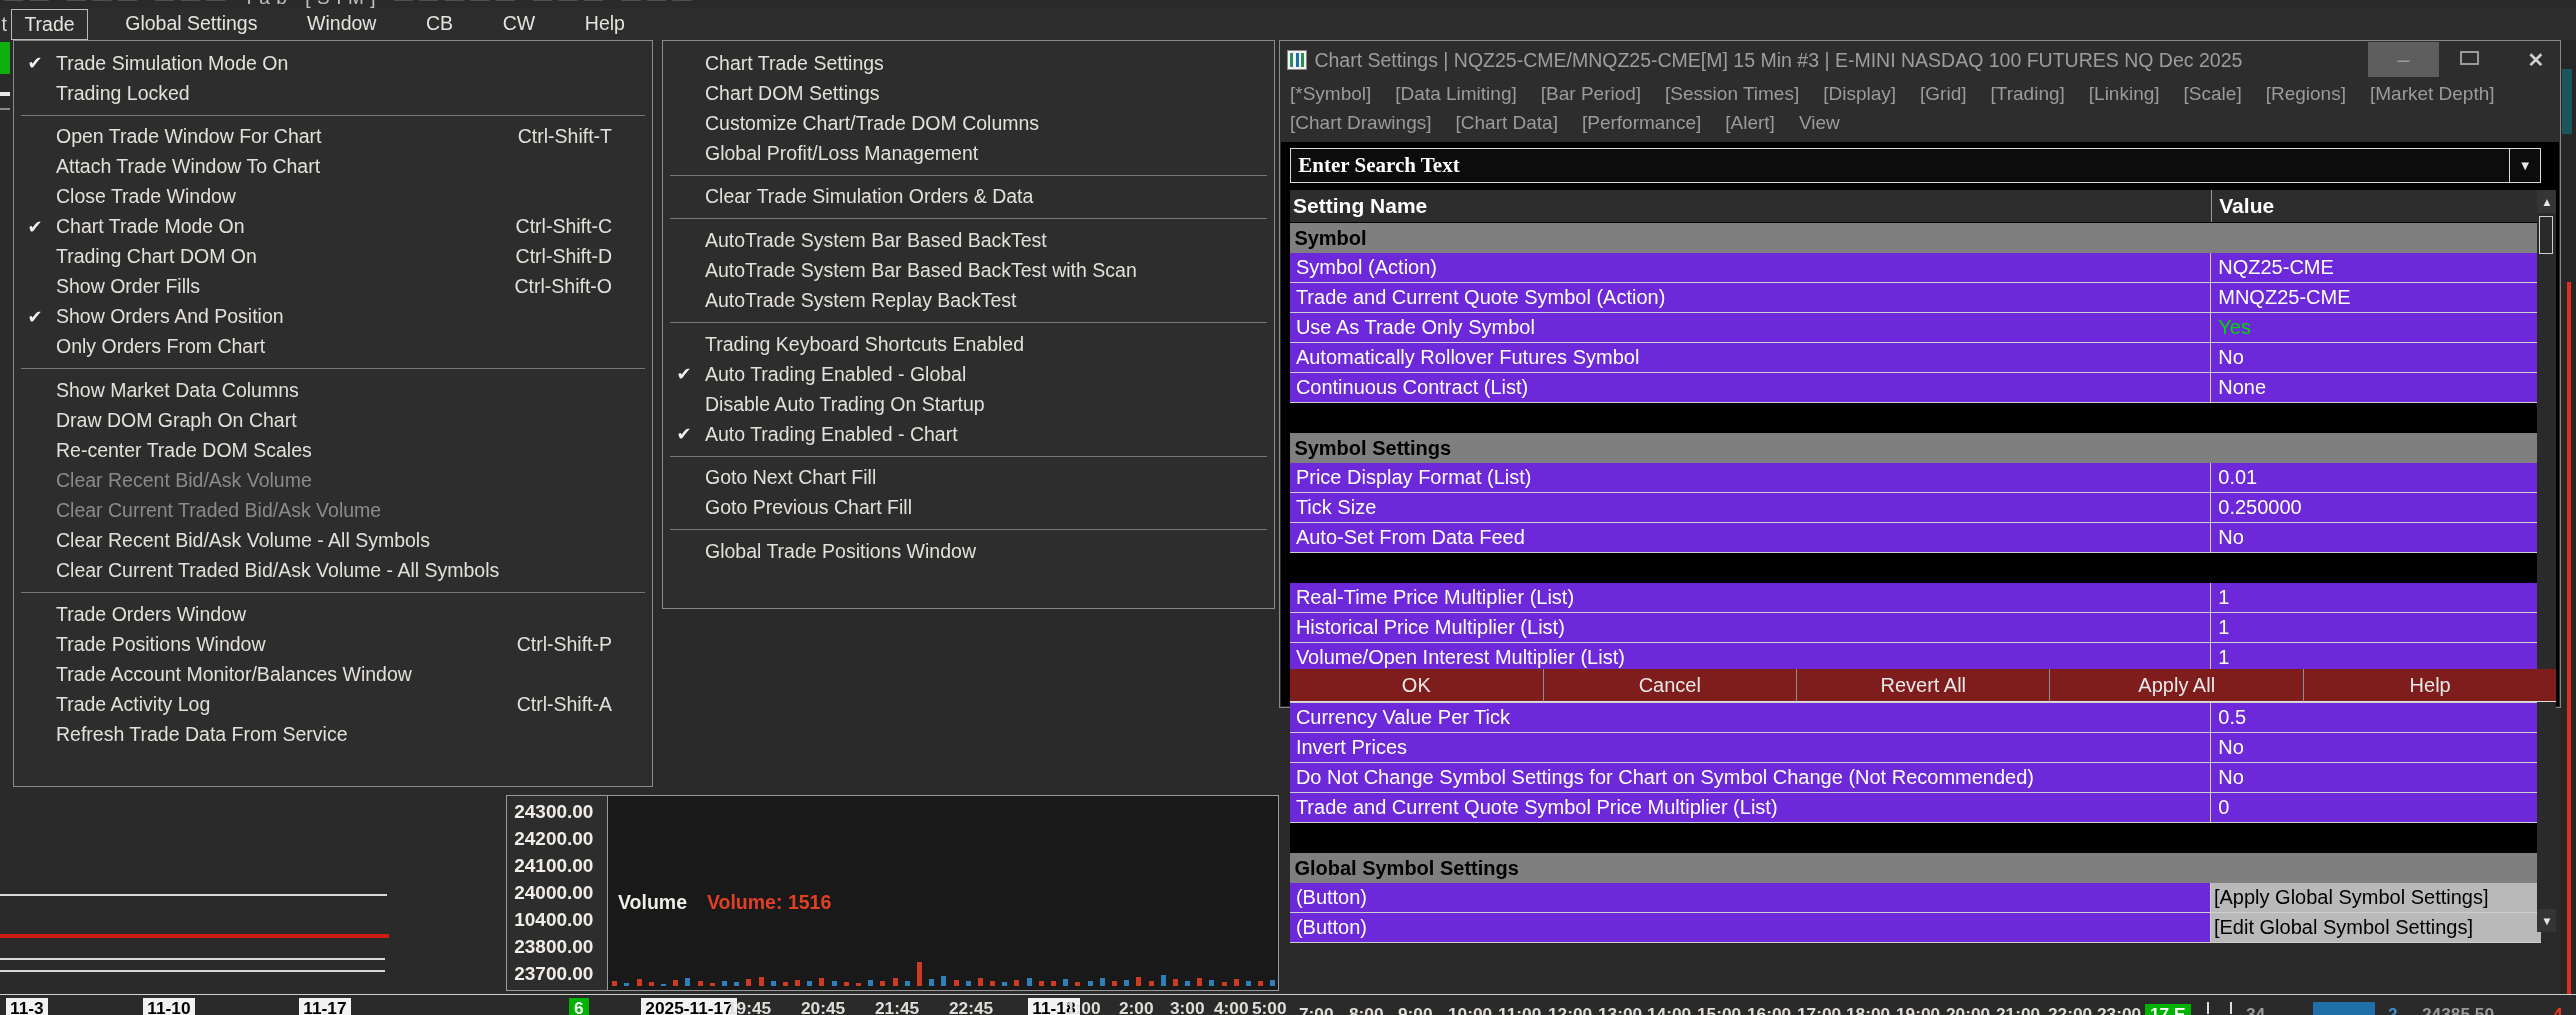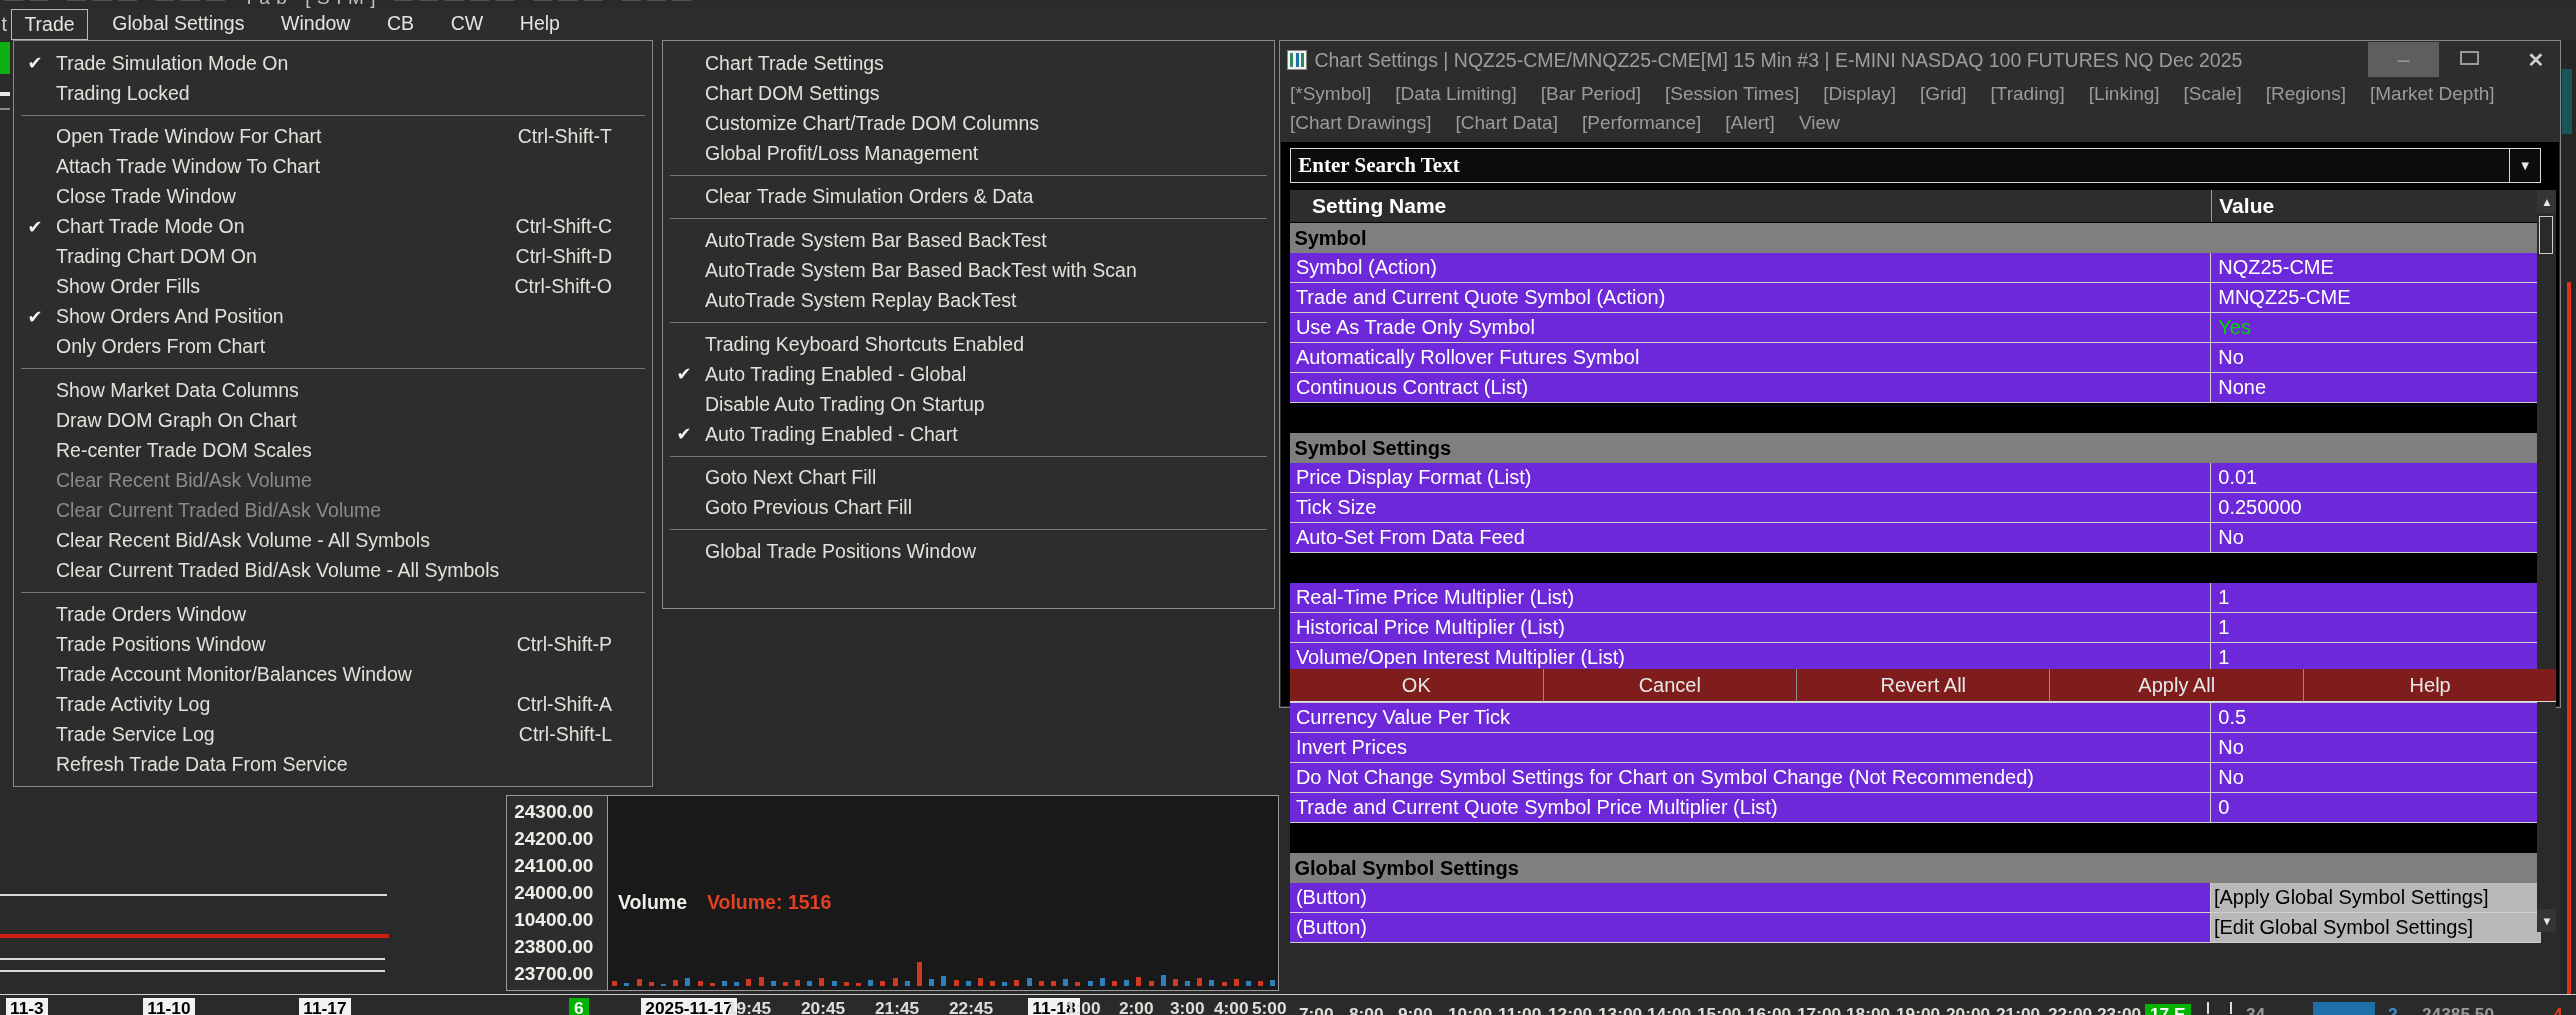--- a/index.html
+++ b/index.html
@@ -7,21 +7,21 @@
     position:relative;width:2576px;height:1016px;overflow:hidden;
     background:#2a2a2a;font-family:"Liberation Sans",sans-serif;color:#e3e0da;
   }
   
   .topclip{position:absolute;top:-13px;left:4.3px;width:1010px;height:21.6px;overflow:hidden;
     font-size:19px;color:#c4c1bb;letter-spacing:6.5px;white-space:nowrap}
   
   .menubar{position:absolute;left:0;top:8.7px;width:2576px;height:32px;background:#2d2d2d;
     display:flex;align-items:center;font-size:19.5px;color:#e6e3de}
   .mb-frag{padding:0 4.3px 0 1.4px;color:#d8d5cf}
-  .mb-item{padding:2.9px 12.3px;margin-right:12px;white-space:nowrap}
+  .mb-item{padding:2.9px 12.3px;margin-right:25px;white-space:nowrap}
   .mb-item.active{border:0.7px solid #b9b9b9}
   
   .menu{position:absolute;background:#2d2d2d;border:0.7px solid #8a8a8a;padding:7.2px 0;
     z-index:6;box-sizing:border-box;overflow:hidden}
   .menu1{left:13px;top:40px;width:640px;height:747px}
   .menu2{left:662px;top:40px;width:613px;height:569px}
   .mi{height:30px;display:flex;align-items:center;font-size:19.5px;padding-right:40px;white-space:nowrap}
   .mi .chk{width:42px;text-align:center;font-size:18px;color:#f2f2f2;flex:none}
   .mi .lbl{flex:none}
   .mi .sc{margin-left:auto}
@@ -81,21 +81,21 @@
   .tabsrow{display:flex;gap:24px;padding:0 10px;font-size:19px;color:#9b9b9b;height:29px;align-items:center;white-space:nowrap}
   .dlg-content{position:absolute;left:0.7px;top:101px;right:0.7px;bottom:0.7px;background:#000}
   .search{position:absolute;left:9.4px;top:5.8px;width:1251px;height:35px;background:#0c0c0c;
     border:1.4px solid #d9d9d9;box-sizing:border-box;display:flex;align-items:center}
   .search input{flex:1;background:transparent;border:none;outline:none;color:#fff;
     font-family:Liberation Serif, serif;font-size:21px;font-weight:bold;padding-left:7.2px}
   .search .caret{width:30px;align-self:stretch;border-left:1.4px solid #d9d9d9;display:flex;
     align-items:center;justify-content:center;color:#e8e8e8;font-size:13px}
   .thead{position:absolute;left:9.4px;top:48px;width:1251px;height:32px;background:#2d2d2d;
     display:flex;align-items:center;font-size:21px;font-weight:bold;color:#fff}
-  .thead .hn{width:921px;padding-left:22px;box-sizing:border-box}
+  .thead .hn{width:921px;padding-left:3px;box-sizing:border-box}
   .thead .hv{flex:1;border-left:1.4px solid #9a9a9a;padding-left:7.2px;align-self:stretch;display:flex;align-items:center}
   .tbody{position:absolute;left:9.4px;top:81px;width:1251px}
   .trow{height:30px;display:flex;background:#6d28d9;border-bottom:1.4px solid #cfcfcf;box-sizing:border-box;
     font-size:20px;font-weight:normal;color:#fff}
   .trow .tname{width:921px;flex:none;border-right:1.4px solid #cfcfcf;box-sizing:border-box;
     padding-left:5.8px;display:flex;align-items:center;overflow:hidden;white-space:nowrap}
   .trow .tval{flex:1;padding-left:7.2px;display:flex;align-items:center;overflow:hidden;white-space:nowrap}
   .trow.green .tval{color:#00d800}
   .trow.btn .tval{background:#b9b9b9;color:#000;padding-left:2.9px}
   .sectrow{height:30px;background:#7f7f7f;color:#000;font-size:20px;font-weight:bold;
@@ -367,25 +367,20 @@
       <span class="lbl">Trade Account Monitor/Balances Window</span>
       <span class="sc"></span>
     </div>
     <div class="mi">
       <span class="chk" style="visibility: hidden;">✔</span>
       <span class="lbl">Trade Activity Log</span>
       <span class="sc">Ctrl-Shift-A</span>
     </div>
     <div class="mi">
       <span class="chk" style="visibility: hidden;">✔</span>
-      <span class="lbl">Trade Service Log</span>
-      <span class="sc">Ctrl-Shift-L</span>
-    </div>
-    <div class="mi">
-      <span class="chk" style="visibility: hidden;">✔</span>
       <span class="lbl">Refresh Trade Data From Service</span>
       <span class="sc"></span>
     </div>
   </div>
 
 <div class="menu menu2">
 
     <div class="mi">
       <span class="chk" style="visibility: hidden;">✔</span>
       <span class="lbl">Chart Trade Settings</span>

